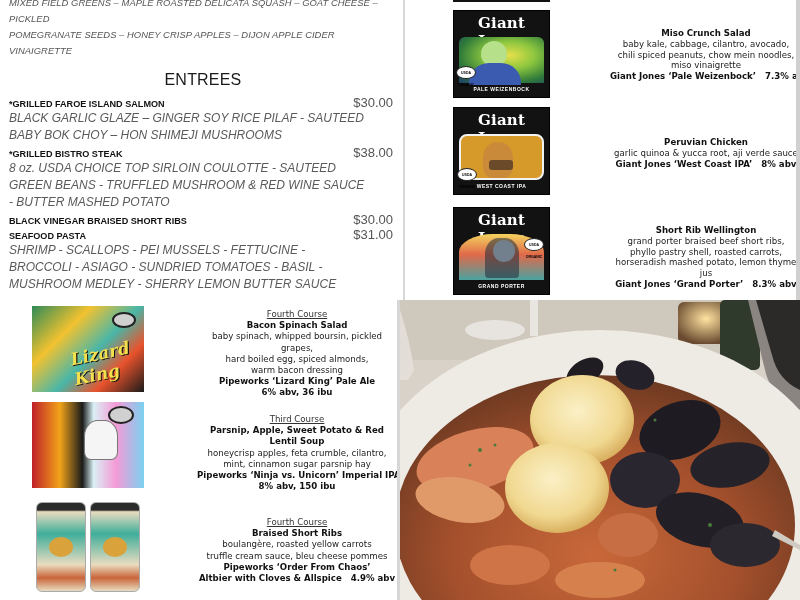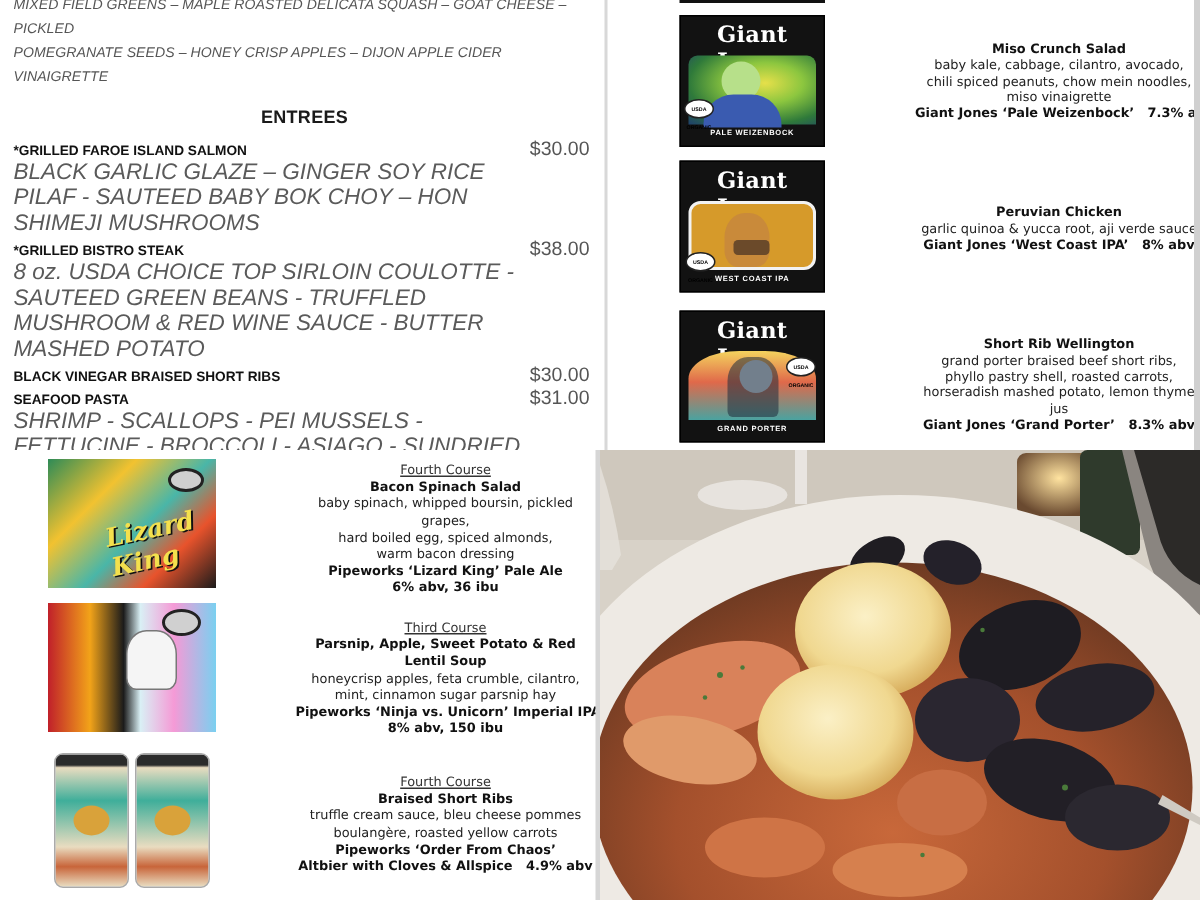--- a/index.html
+++ b/index.html
@@ -4,25 +4,25 @@
 <style>
   * { box-sizing: border-box; margin: 0; padding: 0; }
   html, body { width: 800px; height: 600px; overflow: hidden; background: #ffffff; }
   body { position: relative; font-family: "Liberation Sans", sans-serif; }
 
   .panel { position: absolute; overflow: hidden; background: #fff; }
 
   
   #menu-panel { left: 0; top: 0; width: 400px; height: 300px; padding: 0 3px 0 9px; }
   .menu-intro { font-style: italic; font-size: 9.4px; color: #555; line-height: 16px; letter-spacing: 0.05px; margin-top: -5px; }
-  .section-title { text-align: center; font-size: 12px; font-weight: bold; color: #1a1a1a; margin: 12px 0 6px 0; letter-spacing: 0.2px; }
+  .section-title { text-align: center; font-size: 16px; font-weight: normal; color: #1a1a1a; margin: 12px 0 6px 0; letter-spacing: 0.2px; }
   .entree-head { display: flex; justify-content: space-between; align-items: baseline; line-height: 15px; height: 15px; }
   .entree-name { font-weight: bold; font-size: 9.1px; color: #111; }
   .entree-price { font-size: 13px; color: #555; padding-right: 4px; }
-  .entree-desc { font-style: italic; font-size: 15px; color: #5a5a5a; line-height: 17px; padding-right: 30px; margin-bottom: 1px; }
+  .entree-desc { font-style: italic; font-size: 12px; color: #5a5a5a; line-height: 17px; padding-right: 30px; margin-bottom: 1px; }
 
   
   #giant-panel { left: 403px; top: 0; width: 397px; height: 300px; border-left: 2px solid #d8d8d8; border-right: 4px solid #d0d0d0; background: #ffffff; }
   .gj-row { position: absolute; left: 0; width: 390px; height: 96px; }
   .gj-label { position: absolute; left: 48px; width: 97px; height: 88px; background: #121212; border: 1px solid #000; overflow: hidden; }
   .gj-label .brand { color: #fff; font-family: "DejaVu Serif", serif; font-weight: bold; font-size: 15px; text-align: center; margin-top: 3px; letter-spacing: 0.2px; }
   .gj-label .sub { color: #e8e8e8; font-size: 4.5px; text-align: center; letter-spacing: 1px; font-weight: bold; }
   .gj-label .art { position: absolute; left: 5px; right: 5px; top: 26px; height: 46px; border-radius: 6px 6px 0 0; }
   .gj-label .style { position: absolute; left: 0; right: 0; bottom: 5px; color: #fff; font-size: 5px; text-align: center; font-weight: bold; letter-spacing: 0.5px; }
   .gj-label .usda { position: absolute; width: 20px; height: 13px; border-radius: 50%; background: #fff; border: 1px solid #222; font-size: 3.5px; color: #000; text-align: center; line-height: 12px; font-weight: bold; }
@@ -183,22 +183,22 @@
       <div style="position:absolute;left:4px;top:2px;width:50px;height:90px;border-radius:6px;background:linear-gradient(180deg,#2b2b2b 0%,#2b2b2b 8%,#e9dcc0 10%,#3fae9a 35%,#e9dcc0 70%,#c8653a 85%,#e9dcc0 100%);border:1px solid #aaa;">
         <div style="position:absolute;left:12px;top:34px;width:24px;height:20px;border-radius:50%;background:#d9a23a;"></div>
       </div>
       <div style="position:absolute;left:58px;top:2px;width:50px;height:90px;border-radius:6px;background:linear-gradient(180deg,#2b2b2b 0%,#2b2b2b 8%,#e9dcc0 10%,#3fae9a 35%,#e9dcc0 70%,#c8653a 85%,#e9dcc0 100%);border:1px solid #aaa;">
         <div style="position:absolute;left:12px;top:34px;width:24px;height:20px;border-radius:50%;background:#d9a23a;"></div>
       </div>
     </div>
     <div class="pw-text" style="top:17px;">
       <div class="course">Fourth Course</div>
       <div class="dish">Braised Short Ribs</div>
+      <div>boulangère, roasted yellow carrots</div>
       <div>truffle cream sauce, bleu cheese pommes</div>
-      <div>boulangère, roasted yellow carrots</div>
       <div class="beer">Pipeworks ‘Order From Chaos’</div>
       <div class="beer">Altbier with Cloves &amp; Allspice   4.9% abv</div>
     </div>
   </div>
 </div>
 
 <div class="panel" id="photo-panel">
   <svg width="400" height="300" viewBox="0 0 400 300">
     <defs>
       <radialGradient id="sauce" cx="50%" cy="60%" r="60%">

